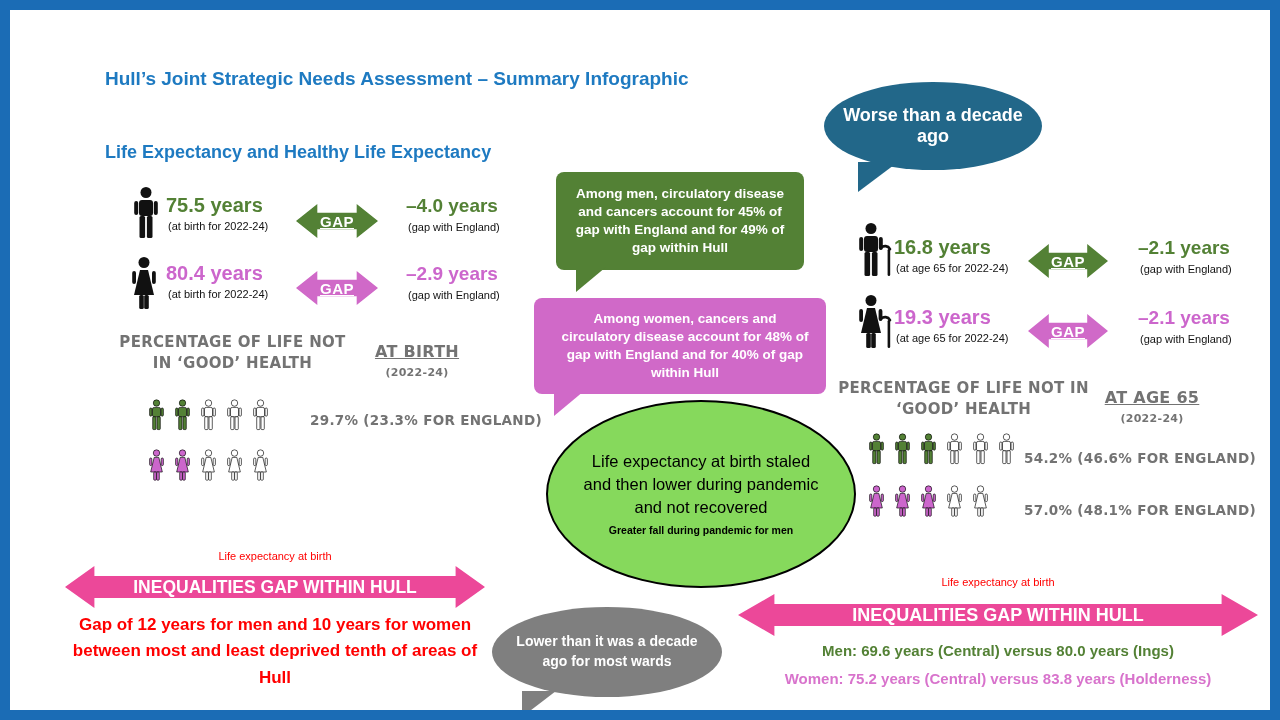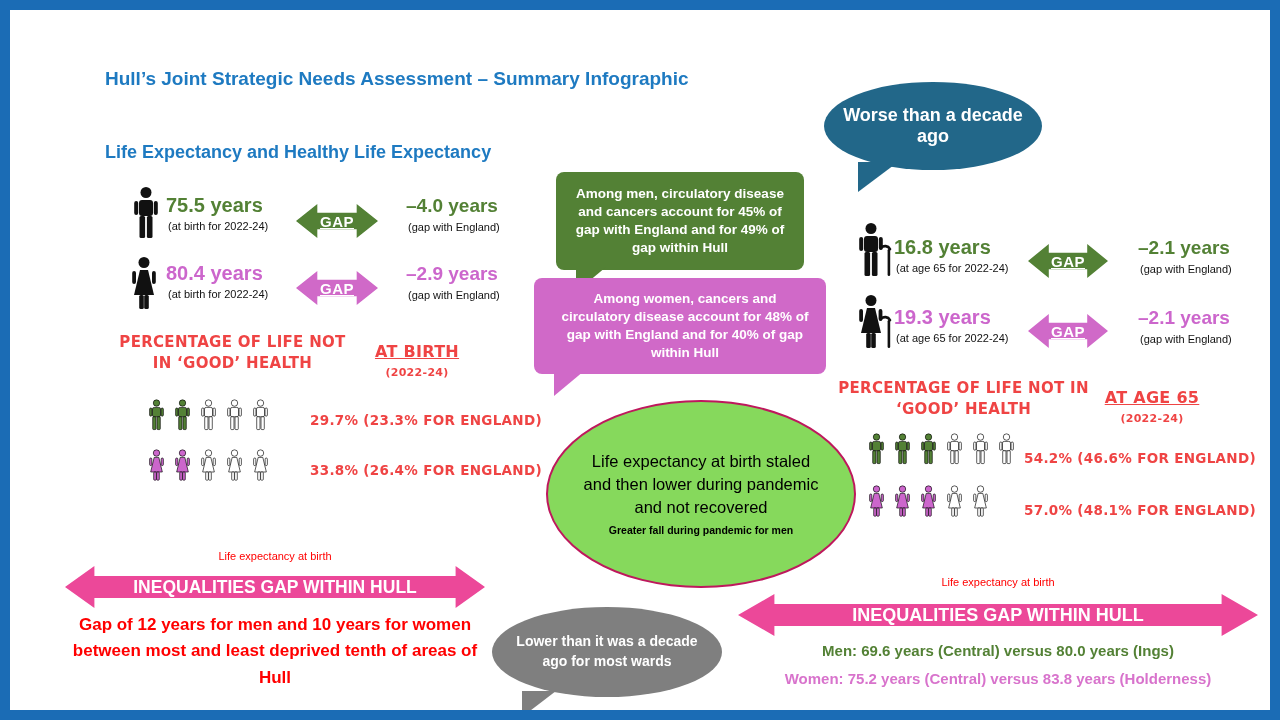--- a/index.html
+++ b/index.html
@@ -22,21 +22,21 @@
 
   .gap-arrow {
     clip-path: polygon(0% 50%, 26% 0%, 26% 26%, 74% 26%, 74% 0%, 100% 50%, 74% 100%, 74% 74%, 26% 74%, 26% 100%);
     display:flex; align-items:center; justify-content:center;
     color:#fff; font-weight:bold; font-size:15px; letter-spacing:0.5px;text-decoration:underline;
   }
   .gap-green { background:#538135; }
   .gap-pink  { background:#D069C8; }
 
   .display-font {
-    font-weight:bold; text-transform:uppercase; color:#ef4444;
+    font-weight:bold; text-transform:uppercase; color:#737373;
     letter-spacing:0.3px; font-family:"DejaVu Sans", sans-serif;
   }
   .health-title { font-size:15px; text-align:center; line-height:1.4; }
   .period-label { font-size:16px; text-decoration:underline; text-align:center; }
   .period-years { font-size:11px; text-align:center; }
   .pct-line { font-size:13.5px; white-space:nowrap; }
 
   .big-pic { position:absolute; fill:#111; }
   .icon-row { position:absolute; display:flex; align-items:flex-end; }
   .pictogram { width:21px; height:38px; margin-right:5px; }
@@ -47,21 +47,21 @@
     justify-content:center; text-align:center; color:#fff; font-weight:bold;
   }
   .bubble::after { content:""; position:absolute; width:0; height:0; }
   .bubble-blue { background:#226789; border-radius:50%; font-size:18px; padding:10px 18px; }
   .bubble-blue::after { left:34px; bottom:-22px; border-top:30px solid #226789; border-right:40px solid transparent; }
   .bubble-greenrect { background:#538135; border-radius:8px; font-size:13.5px; font-weight:bold; padding:10px 14px; line-height:1.35; }
   .bubble-greenrect::after { left:20px; bottom:-22px; border-top:25px solid #538135; border-right:30px solid transparent; }
   .bubble-pinkrect { background:#D069C8; border-radius:8px; font-size:13.5px; font-weight:bold; padding:10px 14px; line-height:1.35; }
   .bubble-pinkrect::after { left:20px; bottom:-22px; border-top:25px solid #D069C8; border-right:30px solid transparent; }
   .bubble-ellipse-green {
-    background:#86D95C; border:2px solid #be185d; border-radius:50%;
+    background:#86D95C; border:2px solid #000000; border-radius:50%;
     color:#000; font-weight:normal; font-size:16.5px; line-height:1.4; padding:20px 34px;
   }
   .bubble-ellipse-green .subtext { font-size:10.5px; font-weight:bold; margin-top:4px; }
   .bubble-gray { background:#7F7F7F; border-radius:50%; font-size:14px; padding:12px 20px; line-height:1.4; }
   .bubble-gray::after { left:30px; bottom:-20px; border-top:26px solid #7F7F7F; border-right:34px solid transparent; }
 
   .star-wrap { position:absolute; display:flex; align-items:center; justify-content:center; }
   .star-wrap svg { position:absolute; inset:0; width:100%; height:100%; }
   .star-text { position:relative; width:122px; text-align:center; color:#FF0000; font-weight:bold; font-size:14.5px; line-height:1.3; }
 
@@ -197,26 +197,25 @@
       </svg>
       <svg viewBox="0 0 36 54" class="pictogram" style="color: rgb(255, 255, 255);">
         <circle cx="18" cy="6.5" r="5.5"></circle>
         <path d="M14 14 h8 l6 25 H8 Z"></path>
         <rect x="6.2" y="15" width="3.8" height="13" rx="1.9"></rect>
         <rect x="26" y="15" width="3.8" height="13" rx="1.9"></rect>
         <rect x="13.2" y="39" width="4.6" height="14" rx="1.5"></rect>
         <rect x="18.2" y="39" width="4.6" height="14" rx="1.5"></rect>
       </svg>
     </div>
-  <div class="abs display-font pct-line" style="left:300px; top:452px;">33.8% (26.4% for England)</div>
 
   <div class="bubble bubble-greenrect" style="left:546px; top:162px; width:248px; height:98px;">
     <span>Among men, circulatory disease and cancers account for 45% of gap with England and for 49% of gap within Hull</span>
   </div>
-  <div class="bubble bubble-pinkrect" style="left:524px; top:268px; width:292px; height:96px;padding-left:24px;">
+  <div class="bubble bubble-pinkrect" style="left:524px; top:288px; width:292px; height:96px;padding-left:24px;">
     <span>Among women, cancers and circulatory disease account for 48% of gap with England and for 40% of gap within Hull</span>
   </div>
   <div class="bubble bubble-ellipse-green" style="left:536px; top:390px; width:310px; height:188px;">
     <span>Life expectancy at birth staled and then lower during pandemic and not recovered</span>
     <span class="subtext">Greater fall during pandemic for men</span>
   </div>
 
   <svg class="big-pic" viewBox="0 0 44 56" style="left:843px; top:212px; width:44px; height:56px;">
     <circle cx="18" cy="6.5" r="5.5"></circle>
       <rect x="11" y="14" width="14" height="16" rx="3"></rect>

